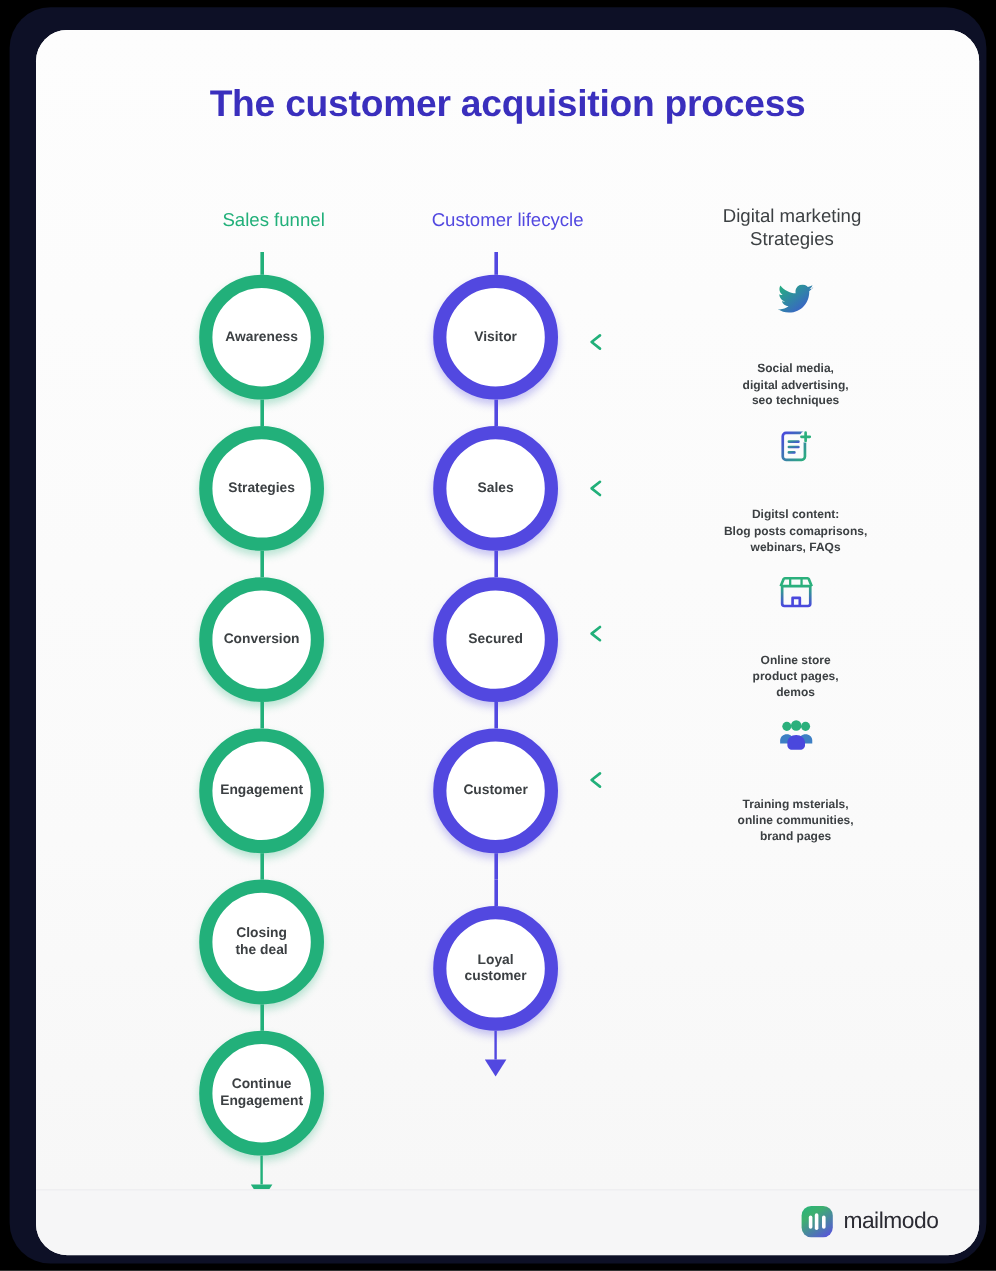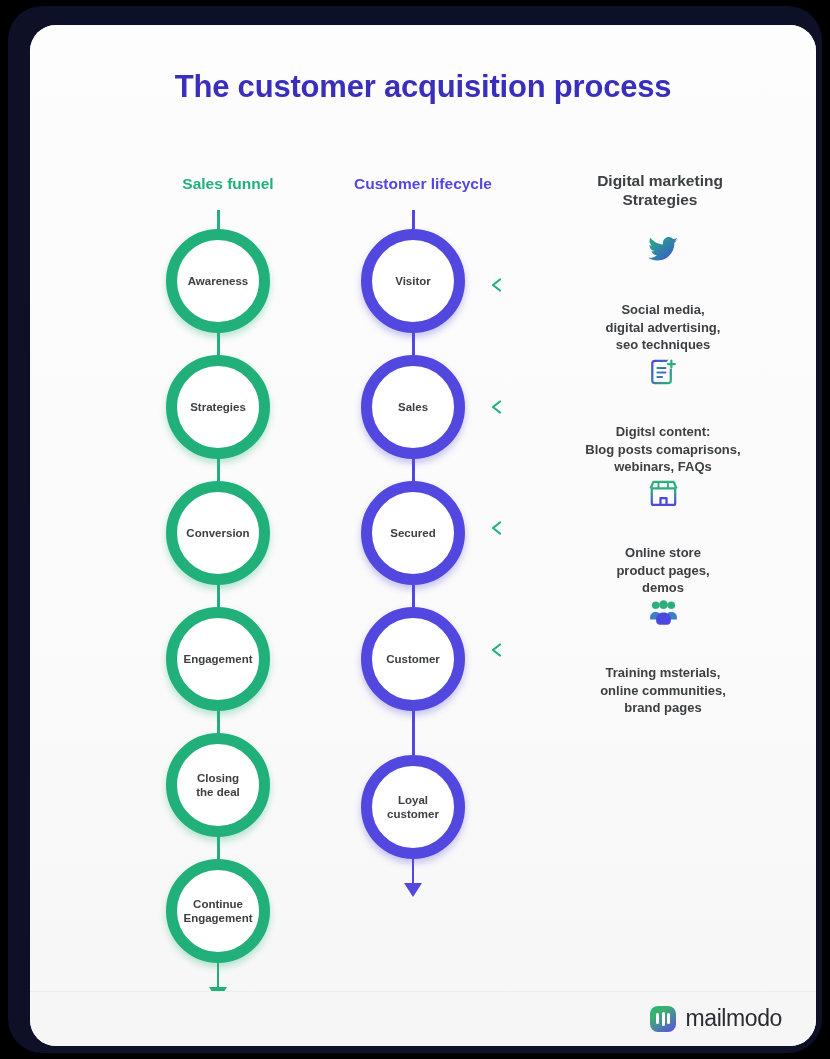--- a/index.html
+++ b/index.html
@@ -54,21 +54,21 @@
     font-size: 31px;
     font-weight: bold;
     color: #3a2fbd;
     letter-spacing: -0.2px;
   }
 
   
   .col-head {
     position: absolute;
     font-size: 15.5px;
-    font-weight: bold;
+    font-weight: normal;
     text-align: center;
     line-height: 1.2;
   }
   .col-head.funnel    { left: 108px; top: 150px; width: 180px; color: #22b07a; }
   .col-head.lifecycle { left: 293px; top: 150px; width: 200px; color: #5248e0; }
   .col-head.strategy  { left: 520px; top: 147px; width: 220px; color: #3c4043; }
 
   
   .column {
     position: absolute;
@@ -146,21 +146,21 @@
     text-align: center;
   }
   .strategy .icon {
     height: 30px;
     display: flex;
     align-items: center;
     justify-content: center;
     margin-bottom: 7px;
   }
   .strategy .label {
-    font-size: 13px;
+    font-size: 10px;
     font-weight: bold;
     color: #3c4043;
     line-height: 1.35;
     margin-top: 36px;
   }
 
   
   .arrow {
     position: absolute;
     width: 88px;
@@ -198,21 +198,21 @@
   }
   .logo-bar {
     width: 3px;
     background: #ffffff;
     border-radius: 2px;
   }
   .logo-bar.b1 { height: 11px; }
   .logo-bar.b2 { height: 14px; }
   .logo-bar.b3 { height: 11px; }
   .logo-text {
-    font-size: 23px;
+    font-size: 19px;
     color: #2b2b33;
     letter-spacing: -0.4px;
   }
 </style>
 </head>
 <body>
 
 <div class="frame">
   <div class="card">
     <div class="card-body">

